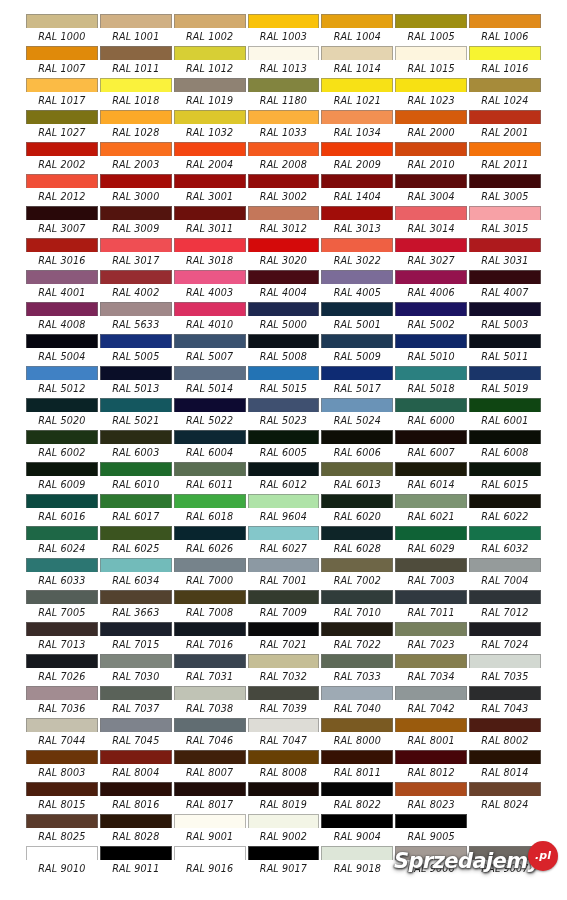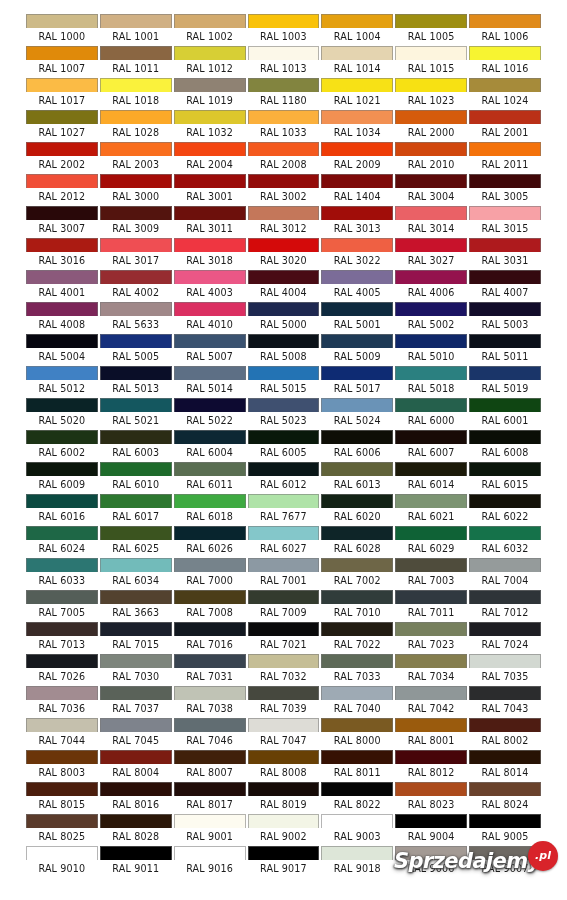--- a/index.html
+++ b/index.html
@@ -19,20 +19,21 @@
   }
   .ral-grid {
     width: 567px;
     display: block;
   }
   .ral-row {
     display: flex;
     width: 517px;
     margin: 0 auto 0 25px;
     height: 32px;
+    font-style: italic;
   }
   .ral-cell {
     width: 73.857px;
     display: flex;
     flex-direction: column;
     align-items: stretch;
   }
   .ral-swatch {
     height: 14px;
     margin: 0 1px;
@@ -559,21 +560,21 @@
         <div class="ral-cell">
           <div class="ral-swatch" style="background-color: rgb(45, 120, 48);"></div>
           <div class="ral-label">RAL 6017</div>
         </div>
         <div class="ral-cell">
           <div class="ral-swatch" style="background-color: rgb(62, 170, 65);"></div>
           <div class="ral-label">RAL 6018</div>
         </div>
         <div class="ral-cell">
           <div class="ral-swatch" style="background-color: rgb(175, 227, 168);"></div>
-          <div class="ral-label">RAL 7677</div>
+          <div class="ral-label">RAL 9604</div>
         </div>
         <div class="ral-cell">
           <div class="ral-swatch" style="background-color: rgb(19, 35, 22);"></div>
           <div class="ral-label">RAL 6020</div>
         </div>
         <div class="ral-cell">
           <div class="ral-swatch" style="background-color: rgb(124, 148, 114);"></div>
           <div class="ral-label">RAL 6021</div>
         </div>
         <div class="ral-cell">
@@ -860,24 +861,20 @@
           <div class="ral-swatch" style="background-color: rgb(43, 23, 8);"></div>
           <div class="ral-label">RAL 8028</div>
         </div>
         <div class="ral-cell">
           <div class="ral-swatch" style="background-color: rgb(253, 251, 240);"></div>
           <div class="ral-label">RAL 9001</div>
         </div>
         <div class="ral-cell">
           <div class="ral-swatch" style="background-color: rgb(243, 245, 230);"></div>
           <div class="ral-label">RAL 9002</div>
-        </div>
-        <div class="ral-cell">
-          <div class="ral-swatch" style="background-color: rgb(255, 255, 255);"></div>
-          <div class="ral-label">RAL 9003</div>
         </div>
         <div class="ral-cell">
           <div class="ral-swatch" style="background-color: rgb(0, 0, 0);"></div>
           <div class="ral-label">RAL 9004</div>
         </div>
         <div class="ral-cell">
           <div class="ral-swatch" style="background-color: rgb(0, 0, 0);"></div>
           <div class="ral-label">RAL 9005</div>
         </div>
       </div>

